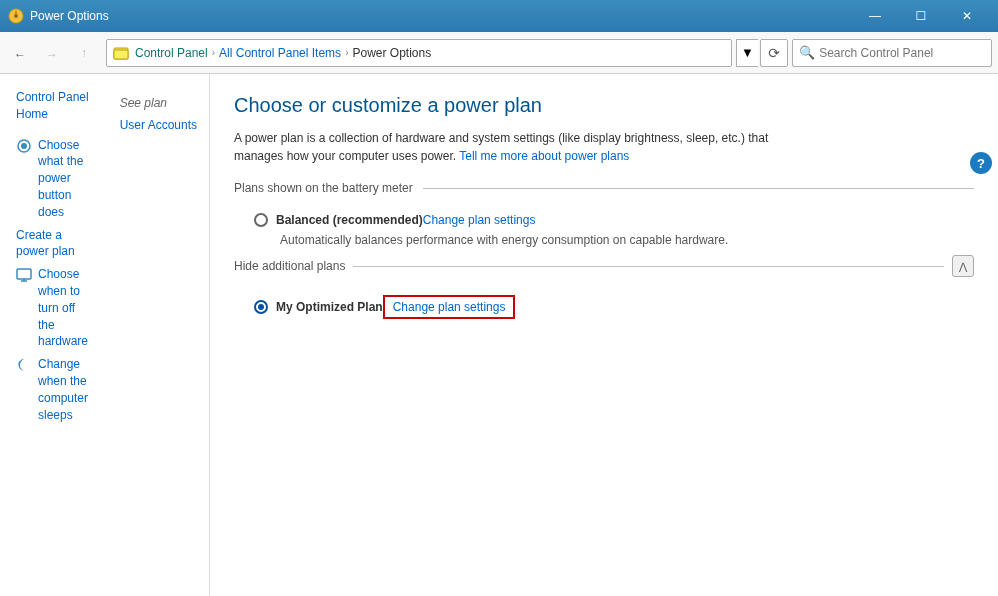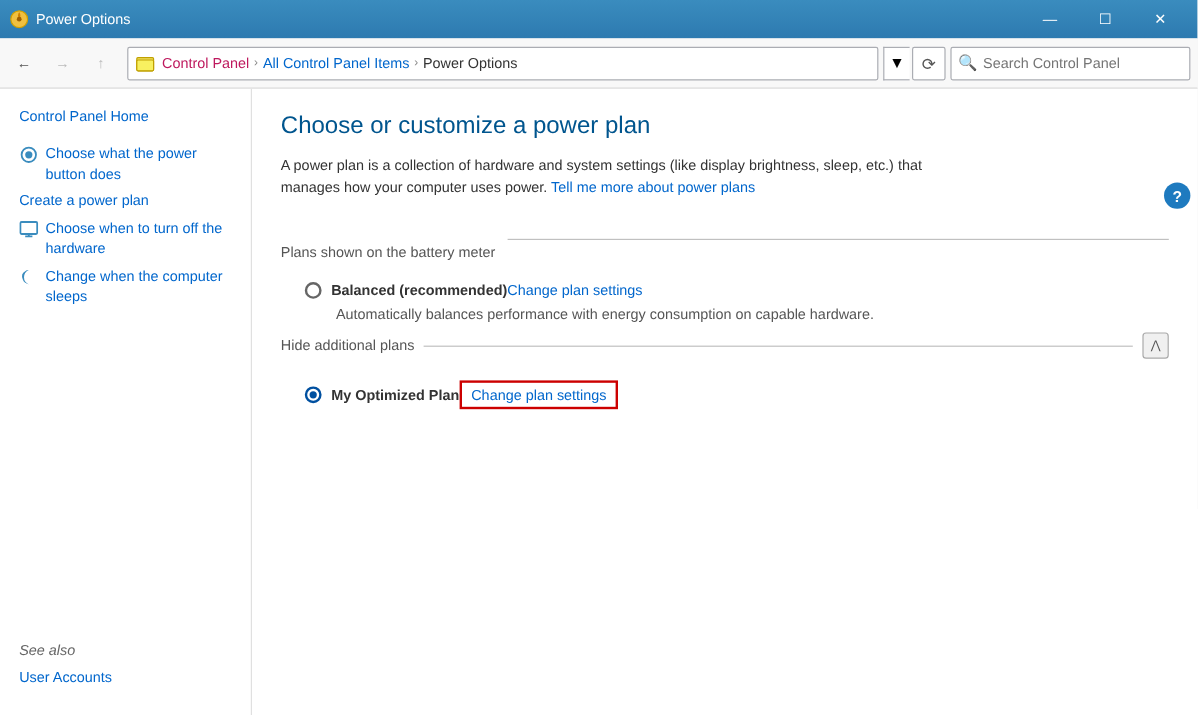--- a/index.html
+++ b/index.html
@@ -82,21 +82,21 @@
       background: white;
     }
 
     
     .sidebar {
       width: 210px;
       background: white;
       border-right: 1px solid #e0e0e0;
       padding: 12px 0;
       display: flex;
-      flex-direction: column;
+      flex-direction: row;
     }
     .sidebar-nav { flex: 1; }
     .sidebar-link {
       display: flex;
       align-items: flex-start;
       padding: 3px 12px 3px 16px;
       color: #0066cc;
       cursor: pointer;
       font-size: 12px;
       line-height: 1.4;
@@ -130,21 +130,21 @@
       margin-bottom: 16px;
       max-width: 580px;
     }
     .content-desc a { color: #0066cc; text-decoration: none; }
     .section-divider {
       display: flex;
       align-items: center;
       margin-bottom: 12px;
       gap: 10px;
     }
-    .section-label { font-size: 12px; color: #555; white-space: nowrap; margin-top: 22px; }
+    .section-label { font-size: 12px; color: #555; white-space: nowrap; }
     .section-line { flex: 1; height: 1px; background: #c0c0c0; }
 
     
     .plan-row {
       display: flex;
       align-items: center;
       padding: 6px 0 6px 20px;
       justify-content: flex-start;
     }
     .plan-left { display: flex; align-items: center; gap: 8px; }
@@ -230,21 +230,21 @@
 <div class="address-bar">
   <div class="nav-btn">←</div>
   <div class="nav-btn disabled">→</div>
   <div class="nav-btn disabled">↑</div>
 
   <div class="address-path">
     <svg width="16" height="16" style="margin-right:6px;flex-shrink:0;" viewBox="0 0 16 16">
       <rect x="1" y="3" width="14" height="11" rx="1" fill="#f0e060" stroke="#c0a000" stroke-width="1"></rect>
       <rect x="1" y="5" width="14" height="9" rx="1" fill="#f8f060" stroke="#c0a000" stroke-width="1"></rect>
     </svg>
-    <span style="color:#be185d;cursor:pointer;">Control Panel</span>
+    <span style="color:#0f766e;cursor:pointer;">Control Panel</span>
     <span class="breadcrumb-sep">›</span>
     <span style="color:#0066cc;cursor:pointer;">All Control Panel Items</span>
     <span class="breadcrumb-sep">›</span>
     <span style="color:#333;">Power Options</span>
   </div>
 
   <div style="display:flex;align-items:center;gap:2px;">
     <div style="width:22px;height:28px;display:flex;align-items:center;justify-content:center;border:1px solid #abadb3;border-right:none;background:white;cursor:pointer;">▼</div>
     <div class="address-refresh" style="border:1px solid #abadb3;background:white;">⟳</div>
   </div>
@@ -288,21 +288,21 @@
 
       <div class="sidebar-link">
         <svg width="16" height="16" viewBox="0 0 16 16" style="flex-shrink:0;margin-top:1px;">
           <path d="M8 2 Q4 4 4 8 Q4 12 8 14 Q4 13 3 10 Q1 5 5 3 Q6 2 8 2Z" fill="#3a8cbe"></path>
         </svg>
         <span>Change when the computer sleeps</span>
       </div>
     </div>
 
     <div class="sidebar-bottom">
-      <div class="sidebar-see-also">See also</div>
+      <div class="sidebar-see-also">See plan</div>
       <div class="sidebar-link">
         <span>User Accounts</span>
       </div>
     </div>
   </div>
 
   <div class="content">
     <h1 class="content-title">Choose or customize a power plan</h1>
 
     <p class="content-desc">

